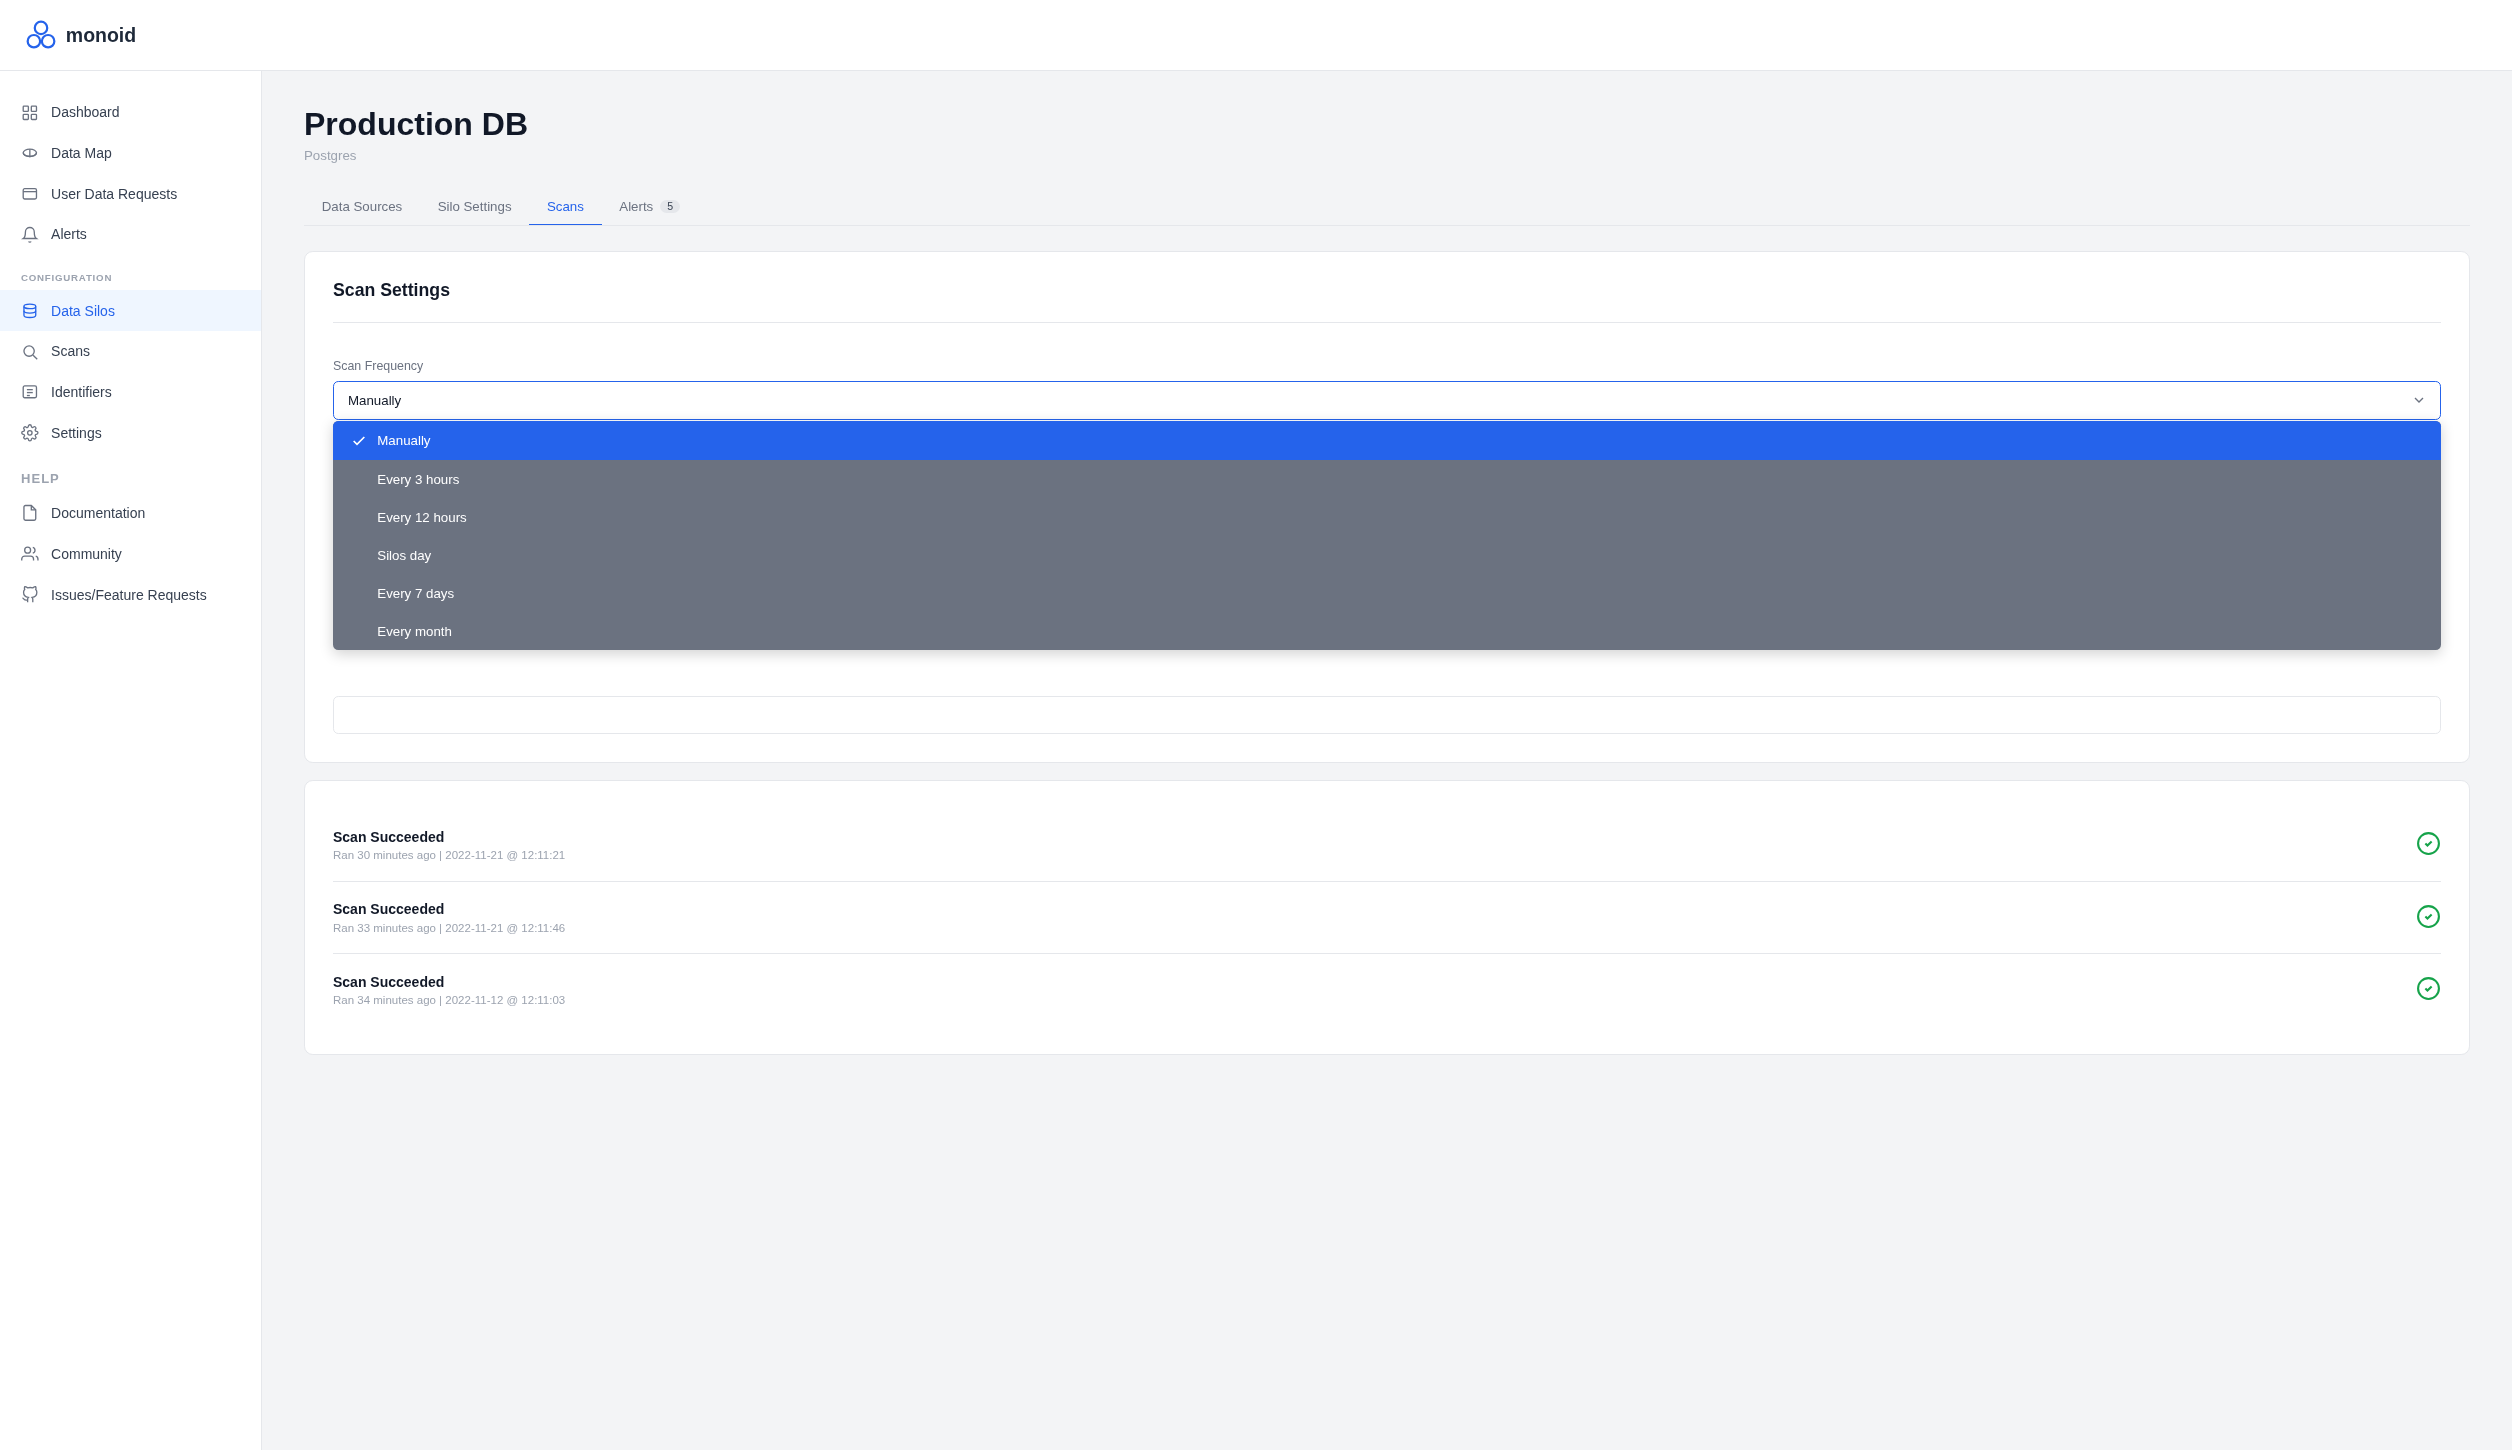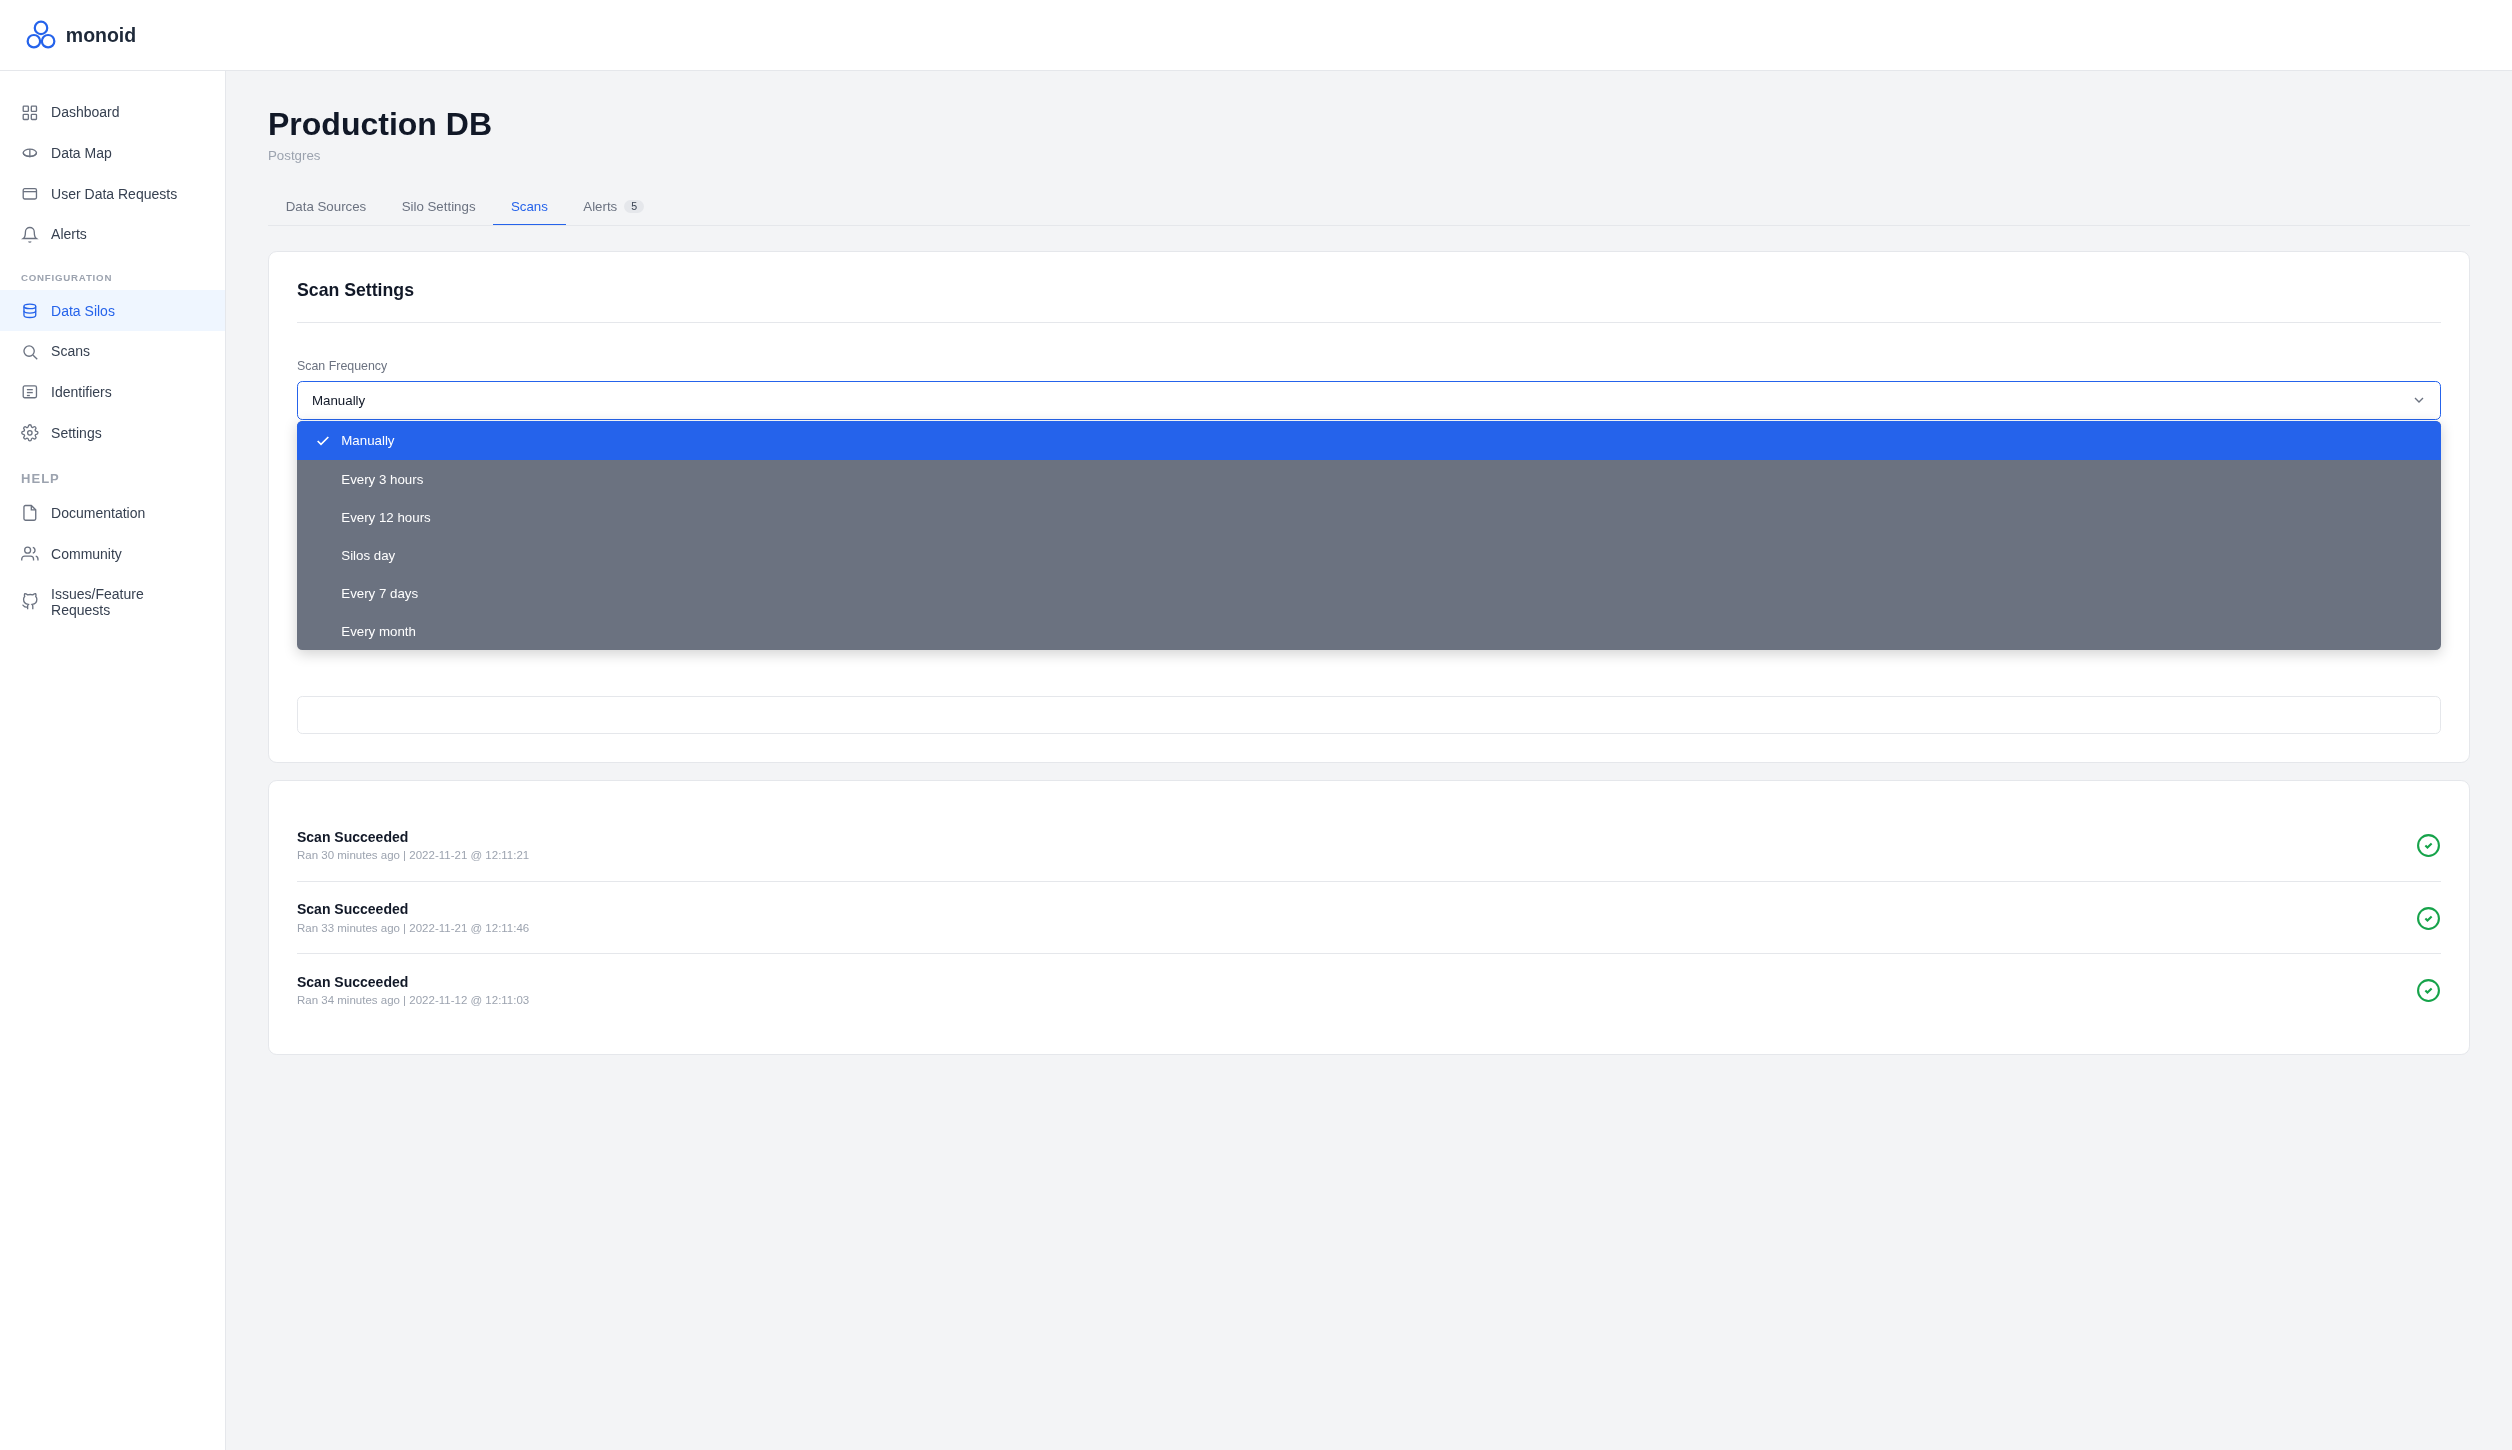--- a/index.html
+++ b/index.html
@@ -31,21 +31,21 @@
 
     
     .layout {
       display: flex;
       flex: 1;
       overflow: hidden;
     }
 
     
     .sidebar {
-      width: 226px;
+      width: 262px;
       background: #fff;
       border-right: 0.9px solid #e5e7eb;
       display: flex;
       flex-direction: column;
       padding: 21px 0;
       flex-shrink: 0;
       overflow-y: auto;
     }
     .sidebar-item {
       display: flex;
@@ -216,21 +216,21 @@
       color: #fff;
     }
     .check-icon {
       width: 16px;
       flex-shrink: 0;
     }
 
     
     .scan-result {
       display: flex;
-      align-items: flex-end;
+      align-items: center;
       justify-content: space-between;
       padding: 19.5px 0;
       border-bottom: 0.9px solid #e5e7eb;
     }
     .scan-result:last-child { border-bottom: none; }
     .scan-result-title {
       font-size: 14px;
       font-weight: 600;
       color: #111827;
       margin-bottom: 4.4px;

